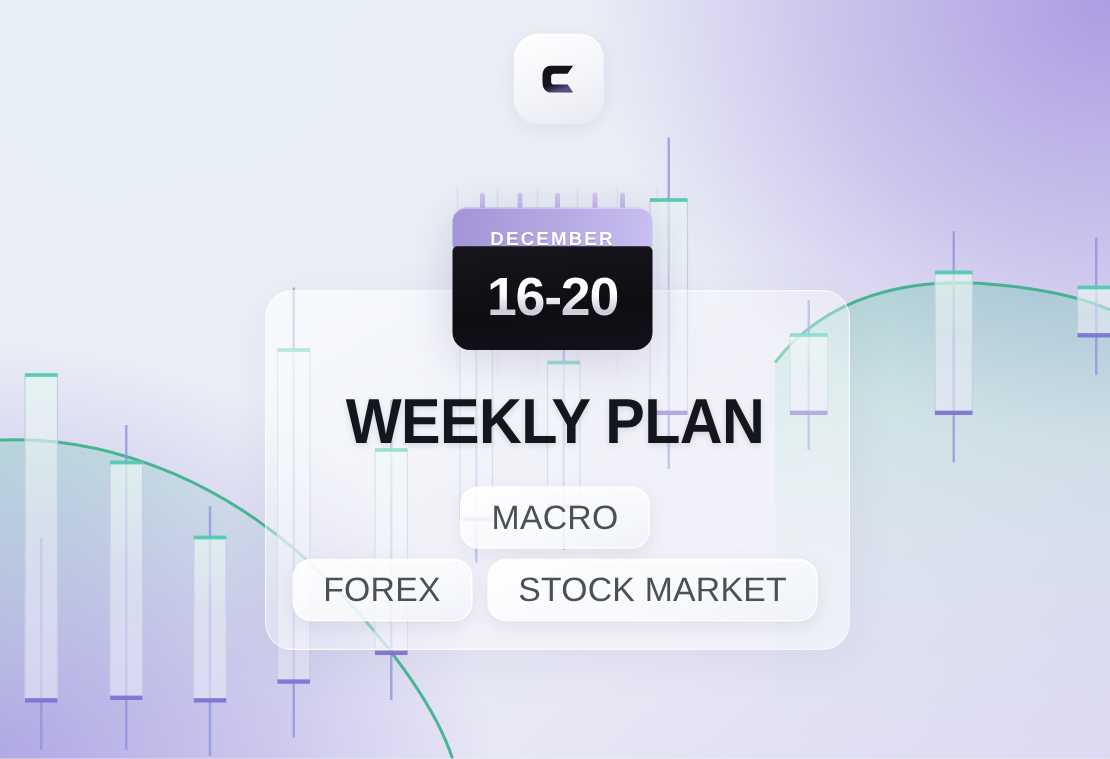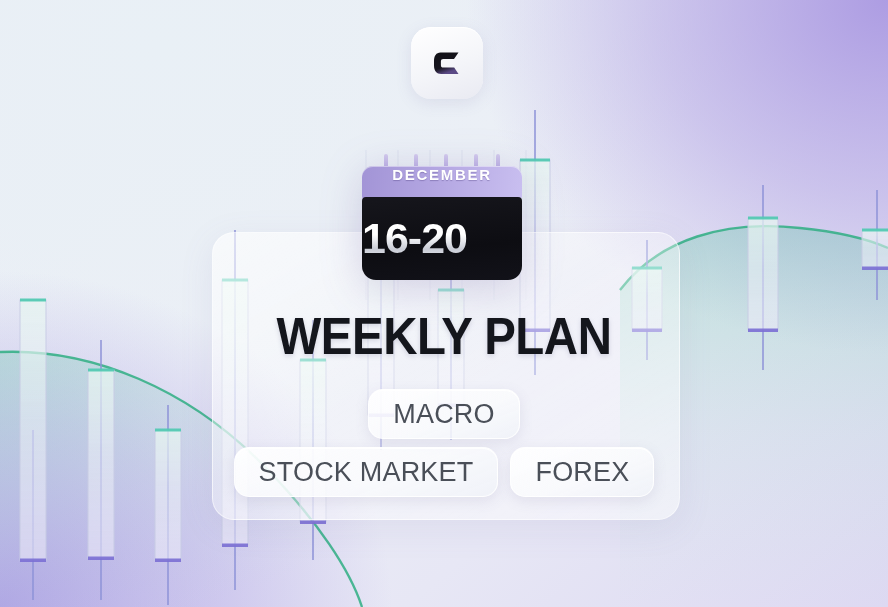--- a/index.html
+++ b/index.html
@@ -49,32 +49,32 @@
   }
   .cal-tabs { position:absolute; left:0; top:-12px; width:160px; height:16px; }
   .cal-tab {
     position:absolute; top:0; width:4px; height:16px; border-radius:2px;
     background:linear-gradient(180deg,#cfc6ea,#b0a4dc);
   }
   #cal-head {
     position:absolute; left:0; top:0; width:160px; height:34px;
     border-radius:11px 11px 4px 4px;
     background:linear-gradient(100deg,#a294d6 0%,#b4a7e2 48%,#c9bff0 100%);
-    display:flex; align-items:flex-start; justify-content:center;
+    display:flex; align-items:flex-end; justify-content:center;
     box-shadow:inset 0 1px 0 rgba(255,255,255,0.45);
   }
   #cal-month {
     color:#fff; font-size:15px; font-weight:700; letter-spacing:1.7px;
     text-shadow:0 1px 1px rgba(70,55,120,0.35);
   }
   #cal-body {
     position:absolute; left:0; top:31px; width:160px; height:83px;
     border-radius:4px 4px 14px 14px;
     background:linear-gradient(175deg,#16161c 0%,#0d0d12 60%,#121219 100%);
-    display:flex; align-items:center; justify-content:flex-start;
+    display:flex; align-items:center; justify-content:center;
   }
   #cal-range {
     font-size:43px; font-weight:700; letter-spacing:-1px;
     background:linear-gradient(180deg,#ffffff 4%,#ffffff 42%,#c9ccd6 72%,#f2f3f7 100%);
     -webkit-background-clip:text; background-clip:text; color:transparent;
   }
 
   
   #title {
     position:absolute; left:0; top:307px; width:888px; text-align:center;
@@ -223,17 +223,17 @@
       <span id="cal-range">16-20</span>
     </div>
   </div>
 
   <div id="title">WEEKLY PLAN</div>
 
   <div class="pill-row" id="pill-row-1">
     <div class="pill">MACRO</div>
   </div>
   <div class="pill-row" id="pill-row-2">
+    <div class="pill">FOREX</div>
     <div class="pill">STOCK MARKET</div>
-    <div class="pill">FOREX</div>
   </div>
 
 </div>
 
 </body></html>

